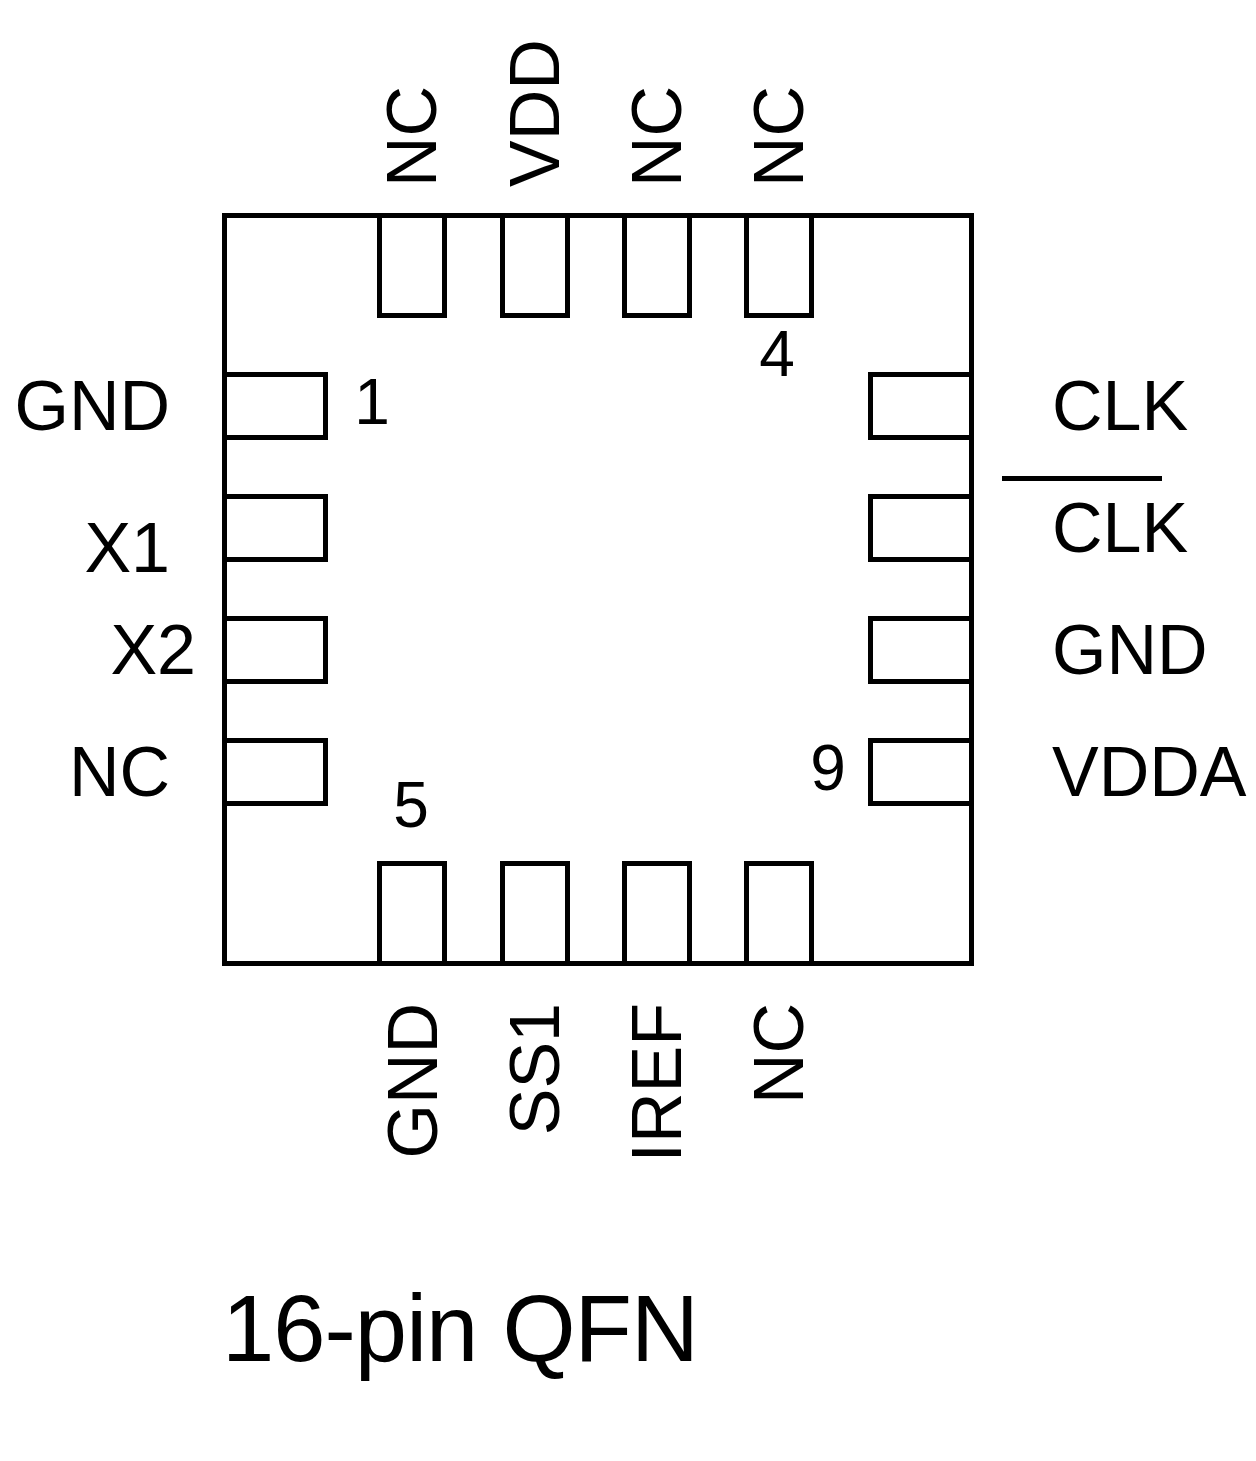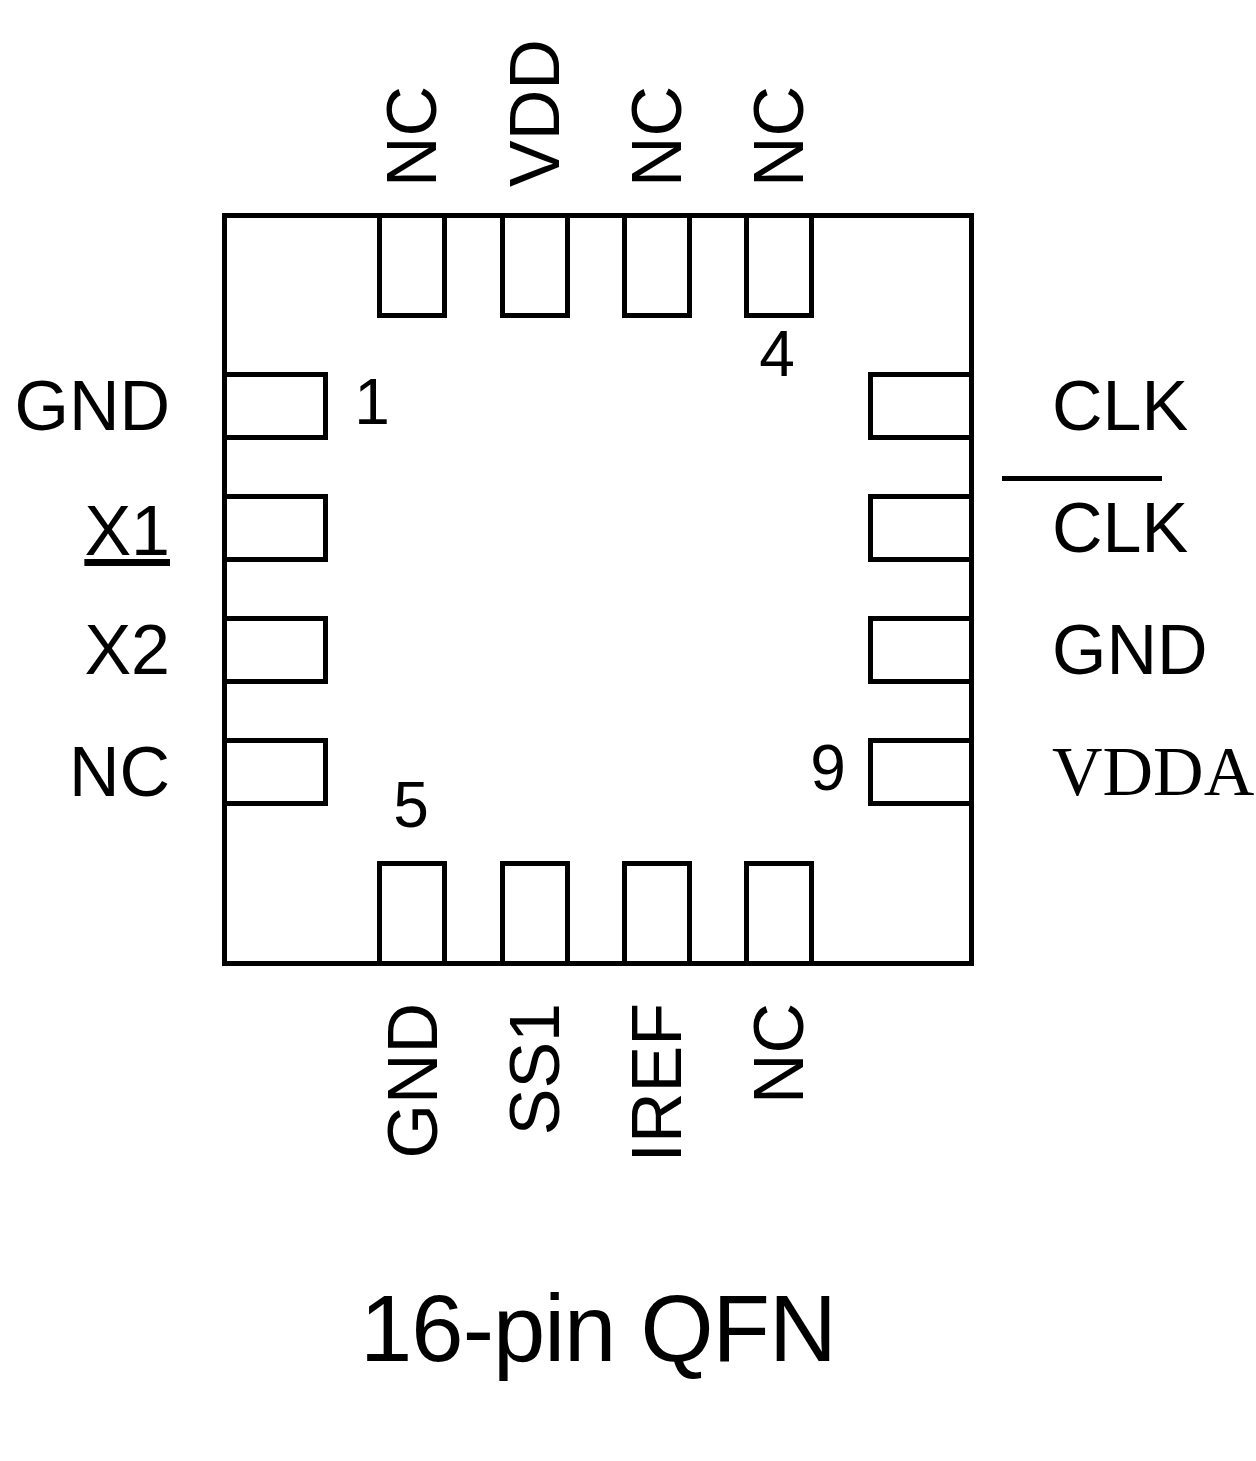--- a/index.html
+++ b/index.html
@@ -12,21 +12,21 @@
   .pad{position:absolute;box-sizing:border-box;border:5px solid var(--ink,#000);background:#ffffff;}
   .hlabel{position:absolute;font-size:70px;line-height:74px;white-space:nowrap;}
   .left-label{left:0;width:170px;text-align:right;}
   .right-label{left:1052px;}
   .vanchor{position:absolute;width:0;height:0;}
   .vanchor span{position:absolute;white-space:nowrap;font-size:70px;line-height:70px;}
   .vanchor.vtop span{left:0;top:0;transform-origin:0 0;transform:rotate(-90deg);}
   .vanchor.vbottom span{right:0;top:0;transform-origin:100% 0;transform:rotate(-90deg);}
   .pin-number{position:absolute;width:60px;font-size:64px;line-height:66px;text-align:center;}
   .overline-bar{position:absolute;height:5px;background:var(--ink,#000);}
-  .title{position:absolute;left:222px;top:1279px;width:752px;text-align:center;
+  .title{position:absolute;left:222px;top:1279px;width:752px;text-align:left;
          font-size:94px;line-height:100px;letter-spacing:-1px;white-space:nowrap;}
 </style>
 </head>
 <body>
 
 <div id="canvas">
 
   <div class="outline" style="left:222px;top:213px;width:752px;height:753px;"></div>
 
   <div class="pad" style="left:377px;top:213px;width:70px;height:105px;"></div>
@@ -43,29 +43,29 @@
   <div class="pad" style="left:222px;top:494px;width:106px;height:68px;"></div>
   <div class="pad" style="left:222px;top:616px;width:106px;height:68px;"></div>
   <div class="pad" style="left:222px;top:738px;width:106px;height:68px;"></div>
 
   <div class="pad" style="left:868px;top:372px;width:106px;height:68px;"></div>
   <div class="pad" style="left:868px;top:494px;width:106px;height:68px;"></div>
   <div class="pad" style="left:868px;top:616px;width:106px;height:68px;"></div>
   <div class="pad" style="left:868px;top:738px;width:106px;height:68px;"></div>
 
   <div class="hlabel left-label" style="top:369px;">GND</div>
-  <div class="hlabel left-label" style="top:494px;text-decoration:underline;">X1</div>
-  <div class="hlabel left-label" style="top:613px;">X2</div>
+  <div class="hlabel left-label" style="top:511px;">X1</div>
+  <div class="hlabel left-label" style="top:613px;padding-left:26px;">X2</div>
   <div class="hlabel left-label" style="top:735px;">NC</div>
 
   <div class="hlabel right-label" style="top:369px;">CLK</div>
   <div class="overline-bar" style="left:1002px;top:476px;width:160px;"></div>
   <div class="hlabel right-label" style="top:491px;">CLK</div>
   <div class="hlabel right-label" style="top:613px;">GND</div>
-  <div class="hlabel right-label" style="top:735px;font-family:Liberation Serif, serif;">VDDA</div>
+  <div class="hlabel right-label" style="top:735px;">VDDA</div>
 
   <div class="vanchor vtop" style="left:377px;top:187px;">
       <span>NC</span>
     </div>
   <div class="vanchor vtop" style="left:500px;top:187px;">
       <span>VDD</span>
     </div>
   <div class="vanchor vtop" style="left:622px;top:187px;">
       <span>NC</span>
     </div>

